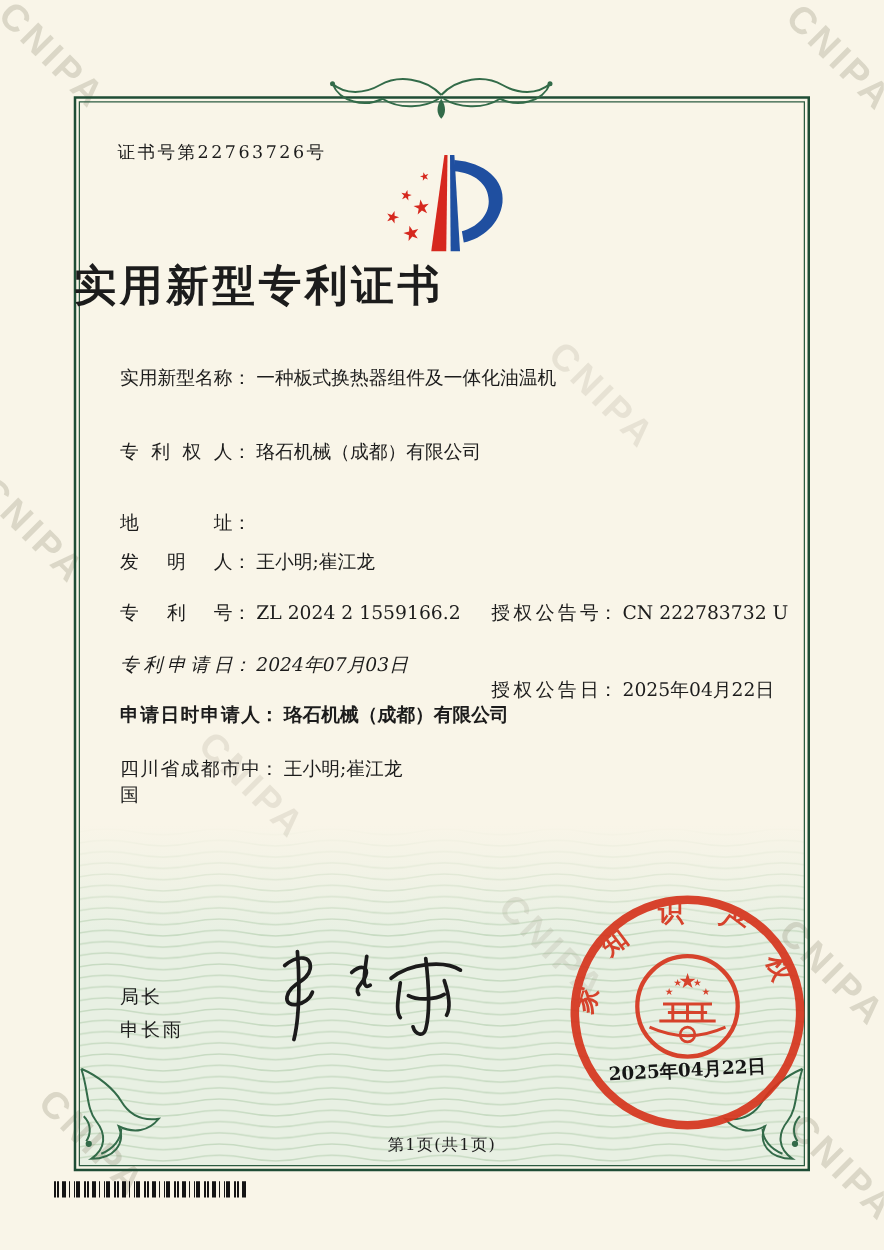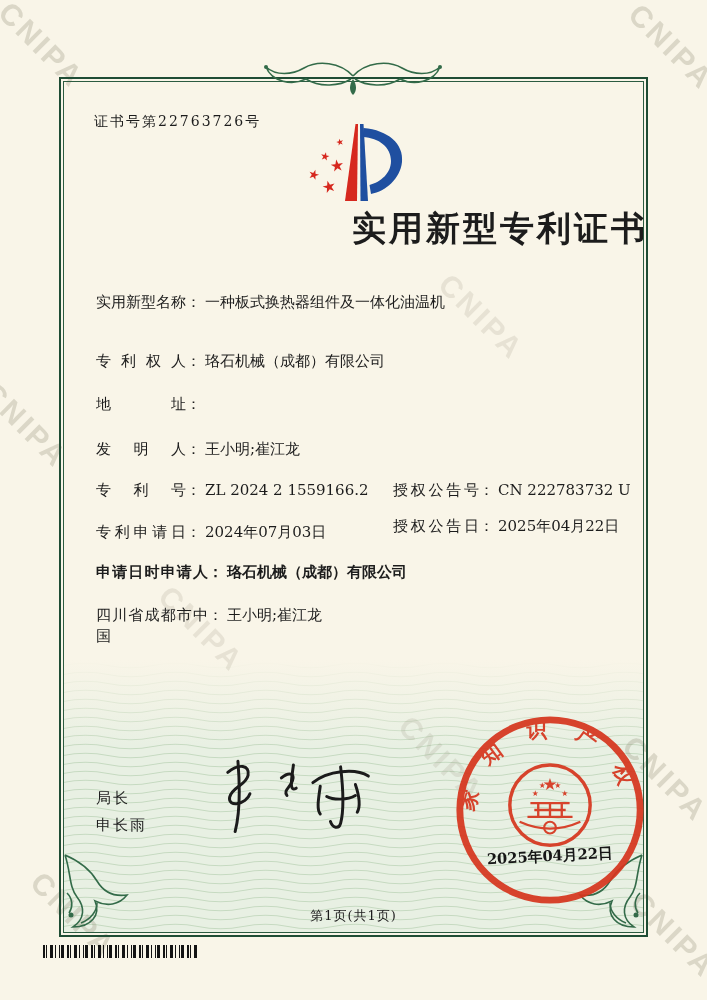--- a/index.html
+++ b/index.html
@@ -32,21 +32,21 @@
   .qr-wrap{position:absolute;left:536px;top:124px;z-index:6;}
   .qr{position:relative;width:58px;height:58px;background:#fff;}
   .qr .noise{position:absolute;inset:4px;
       background:repeating-linear-gradient(0deg,#f6f2e6 0 3px,transparent 3px 6px),
                  repeating-linear-gradient(90deg,#0c0c0c 0 3px,transparent 3px 6px);}
   .fp{position:absolute;width:13px;height:13px;border:3px solid #0c0c0c;background:#fff;box-sizing:border-box;}
   .fp::after{content:"";position:absolute;inset:2px;background:#0c0c0c;}
   .fp.tl{left:3px;top:3px;} .fp.tr{right:3px;top:3px;} .fp.bl{left:3px;bottom:3px;}
   .qr-label{margin-top:9px;text-align:center;font-size:11px;font-style:italic;letter-spacing:1px;}
 
-  .title{position:absolute;left:59px;top:206px;width:589px;text-align:right;z-index:6;
+  .title{position:absolute;left:59px;top:206px;width:589px;text-align:left;z-index:6;
          font-size:34px;font-weight:bold;letter-spacing:3px;}
 
   
   .row{position:absolute;display:flex;align-items:flex-start;font-size:15px;z-index:6;line-height:21px;}
   .lbl{display:inline-block;width:90px;text-align:justify;text-align-last:justify;}
   .lbl.wide{width:112px;}
   .lbl.rcol{width:86px;}
   .colon{display:inline-block;}
   .val{margin-left:4px;}
   .val.wrap{width:402px;line-height:21.5px;}
@@ -150,45 +150,45 @@
   <div class="row" style="left:96px;top:292px;">
     <span class="lbl">实用新型名称</span>
       <span class="colon">：</span>
     <span class="val">一种板式换热器组件及一体化油温机</span>
   </div>
   <div class="row" style="left:96px;top:351px;">
     <span class="lbl">专利权人</span>
       <span class="colon">：</span>
     <span class="val">珞石机械（成都）有限公司</span>
   </div>
-  <div class="row" style="left:96px;top:394px;">
+  <div class="row" style="left:96px;top:408px;">
     <span class="lbl">地址</span>
       <span class="colon">：</span>
   </div>
   <div class="row" style="left:96px;top:439px;">
     <span class="lbl">发明人</span>
       <span class="colon">：</span>
     <span class="val">王小明;崔江龙</span>
   </div>
   <div class="row" style="left:96px;top:480px;">
     <span class="lbl">专利号</span>
       <span class="colon">：</span>
     <span class="val">ZL 2024 2 1559166.2</span>
   </div>
   <div class="row" style="left:393px;top:480px;">
     <span class="lbl rcol">授权公告号</span>
       <span class="colon">：</span>
     <span class="val">CN 222783732 U</span>
   </div>
-  <div class="row" style="left:96px;top:522px;">
+  <div class="row" style="left:96px;top:522px;font-style:italic;">
     <span class="lbl">专利申请日</span>
       <span class="colon">：</span>
     <span class="val">2024年07月03日</span>
   </div>
-  <div class="row" style="left:393px;top:516px;justify-content:flex-end;">
+  <div class="row" style="left:393px;top:542px;justify-content:flex-end;">
     <span class="lbl rcol">授权公告日</span>
       <span class="colon">：</span>
     <span class="val">2025年04月22日</span>
   </div>
   <div class="row" style="left:96px;top:562px;font-weight:bold;">
     <span class="lbl wide">申请日时申请人</span>
       <span class="colon">：</span>
     <span class="val">珞石机械（成都）有限公司</span>
   </div>
   <div class="row" style="left:96px;top:605px;">

